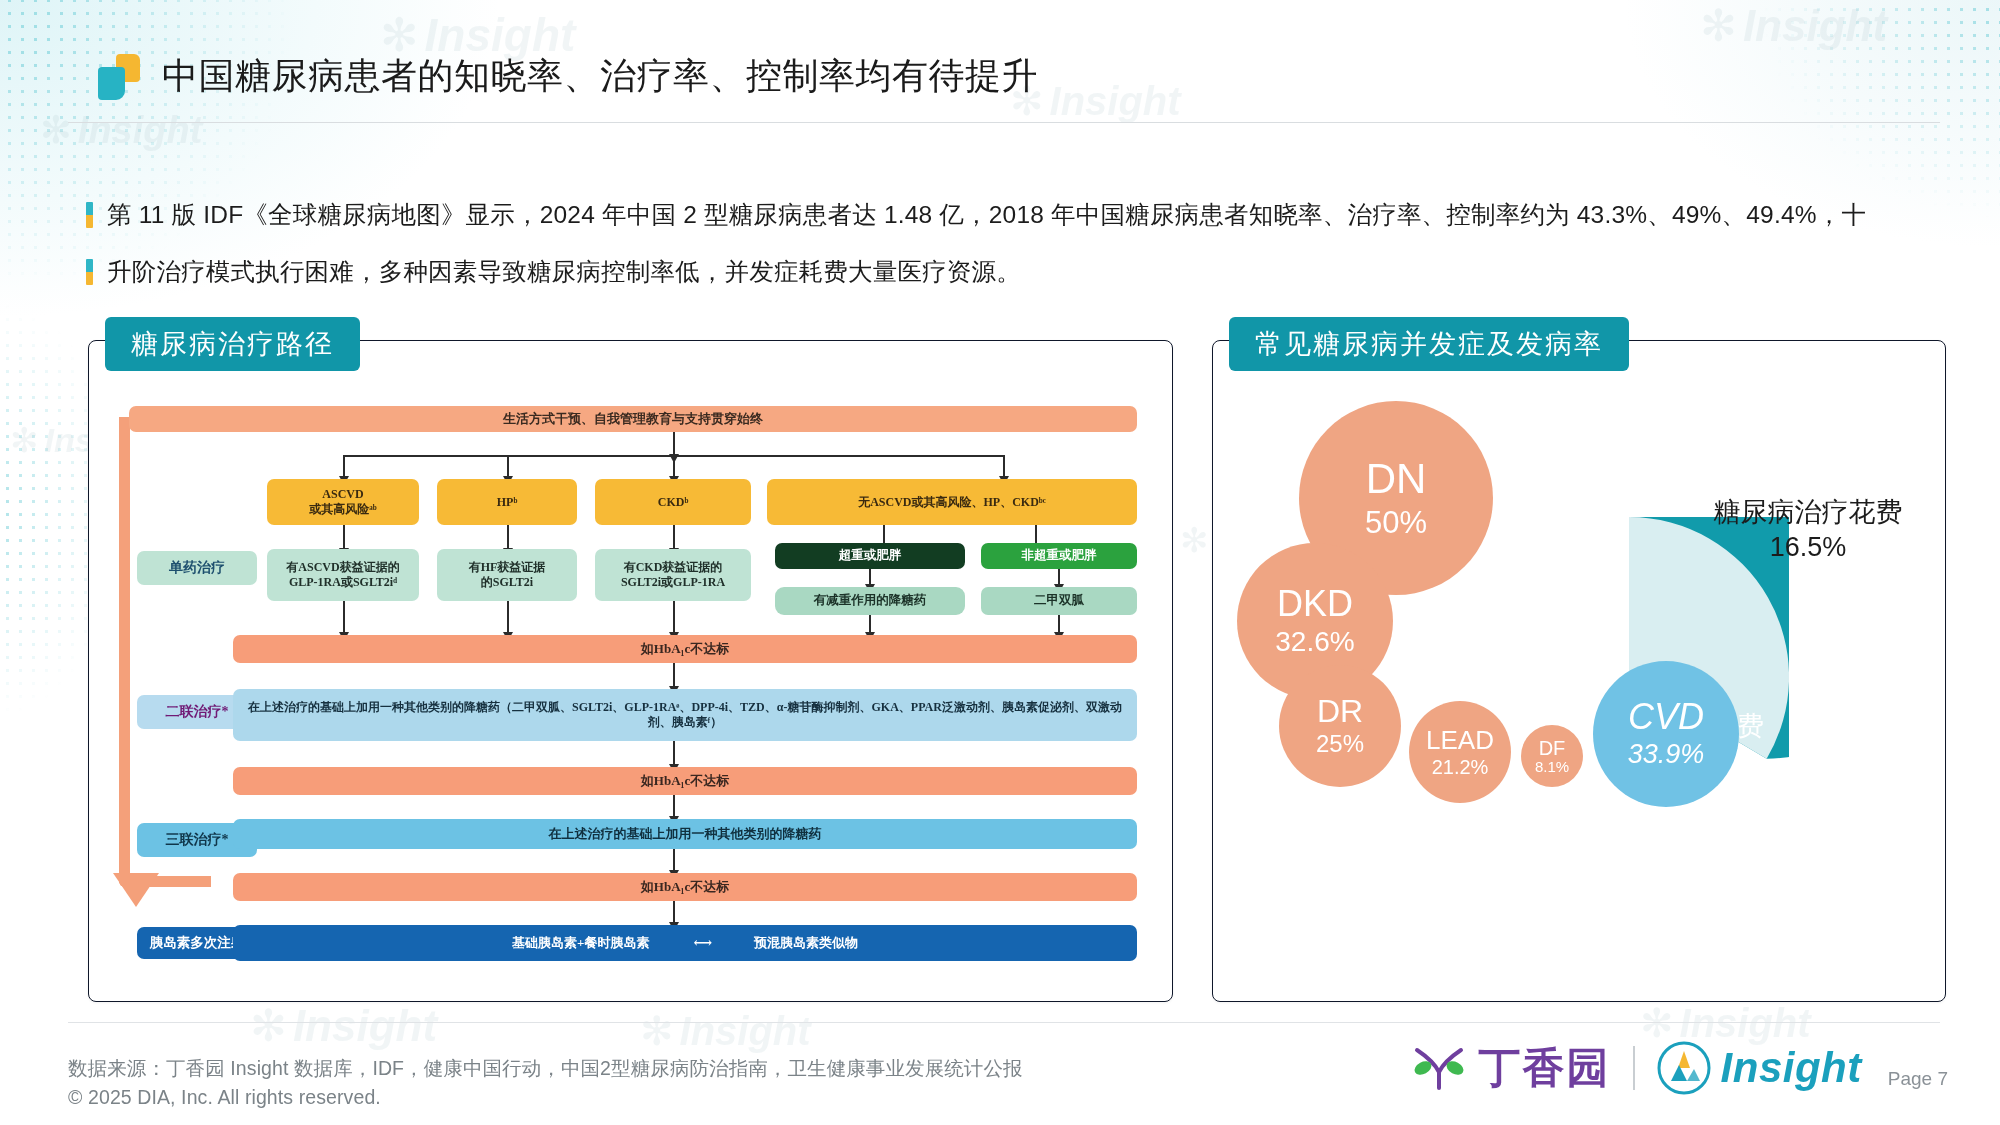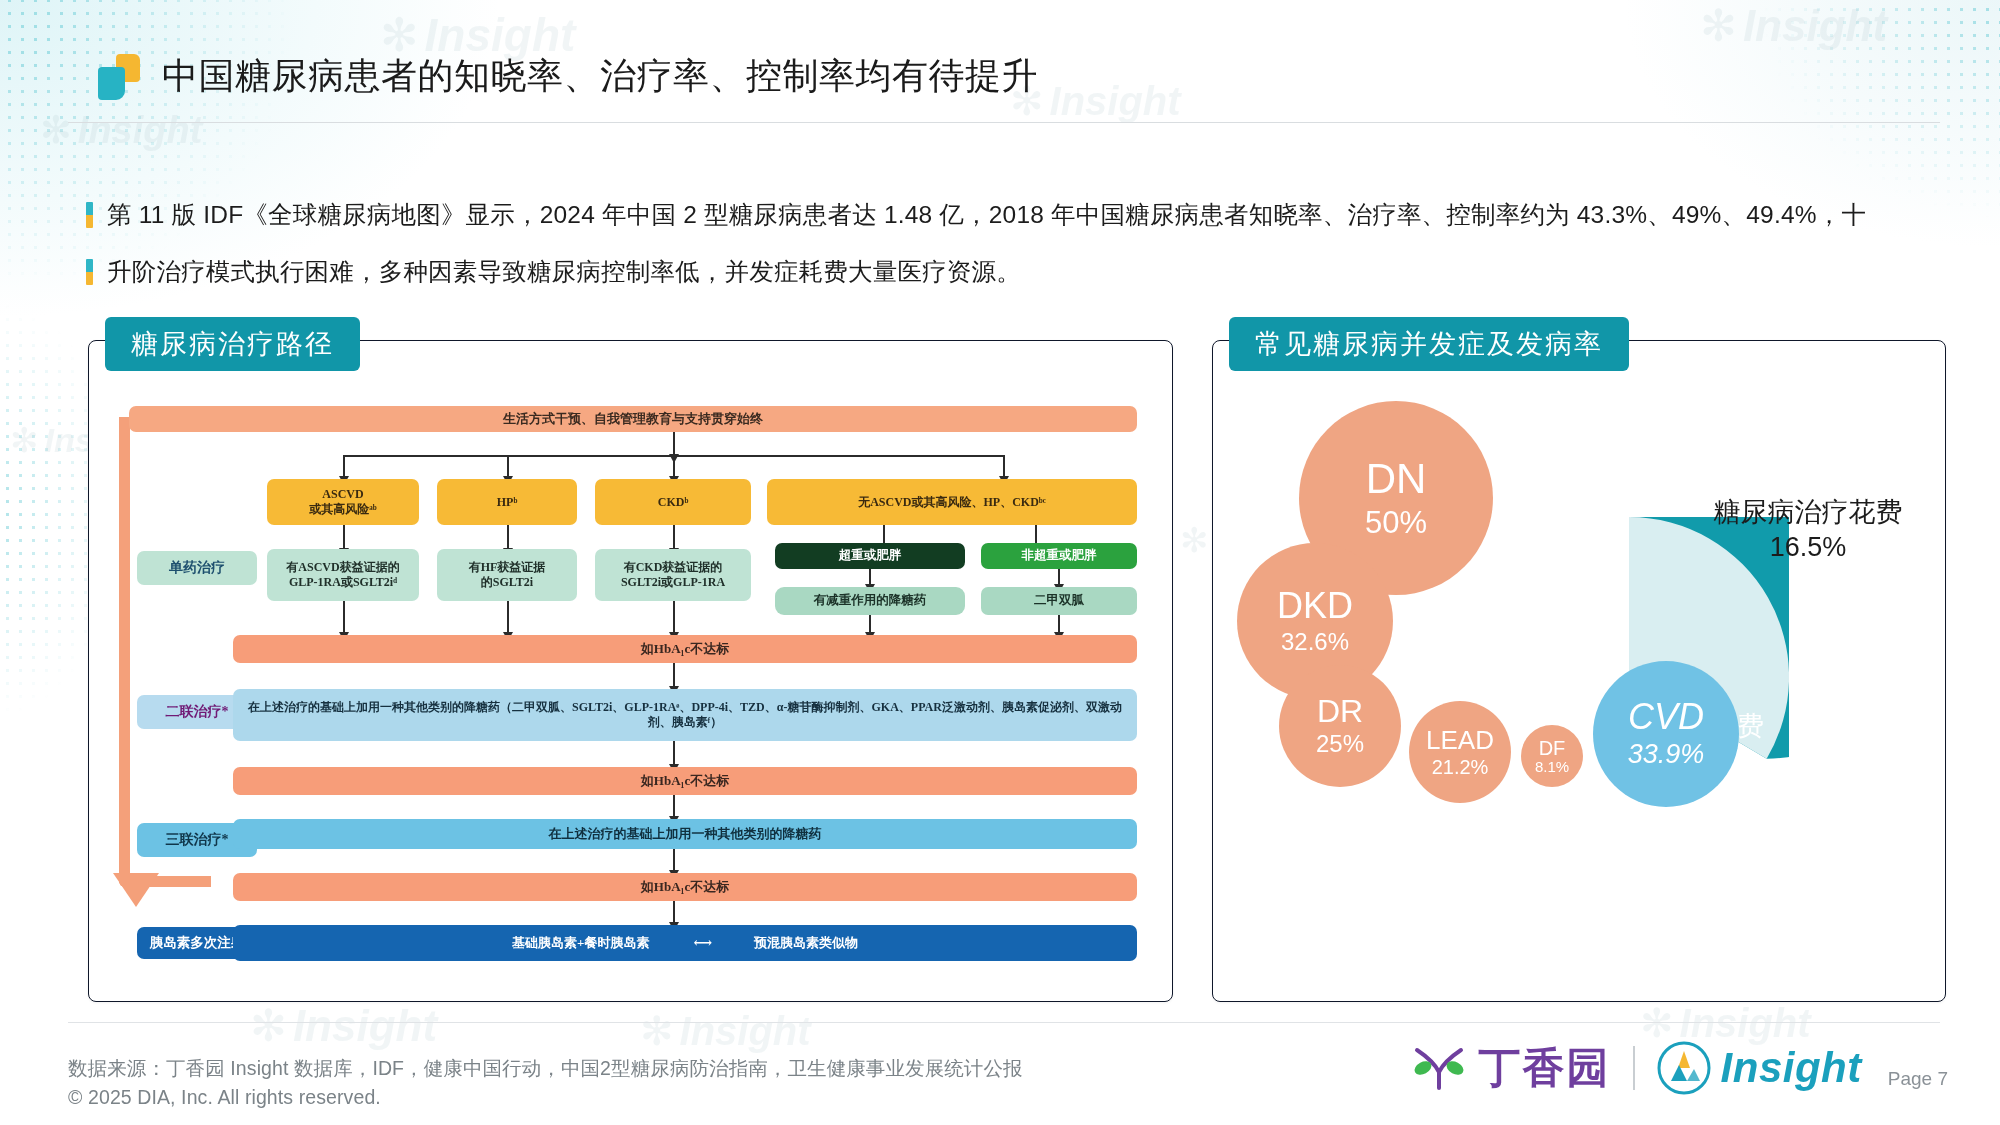--- a/index.html
+++ b/index.html
@@ -347,21 +347,21 @@
       <div>83.5%</div>
     </div>
 
     <div class="bubble b-peach" style="left:86px;  top:12px;  width:194px; height:194px;">
       <span class="b-name" style="font-size:42px;">DN</span>
       <span class="b-val" style="font-size:31px; margin-top:6px;">50%</span>
     </div>
 
     <div class="bubble b-peach" style="left:24px;  top:154px; width:156px; height:156px;">
       <span class="b-name" style="font-size:36px;">DKD</span>
-      <span class="b-val" style="font-size:24px; margin-top:5px;">32.6%</span>
+      <span class="b-val" style="font-size:28px; margin-top:5px;">32.6%</span>
     </div>
 
     <div class="bubble b-peach" style="left:66px;  top:276px; width:122px; height:122px;">
       <span class="b-name" style="font-size:32px;">DR</span>
       <span class="b-val" style="font-size:24px; margin-top:4px;">25%</span>
     </div>
 
     <div class="bubble b-peach" style="left:196px; top:312px; width:102px; height:102px;">
       <span class="b-name" style="font-size:26px;">LEAD</span>
       <span class="b-val" style="font-size:20px; margin-top:3px;">21.2%</span>

